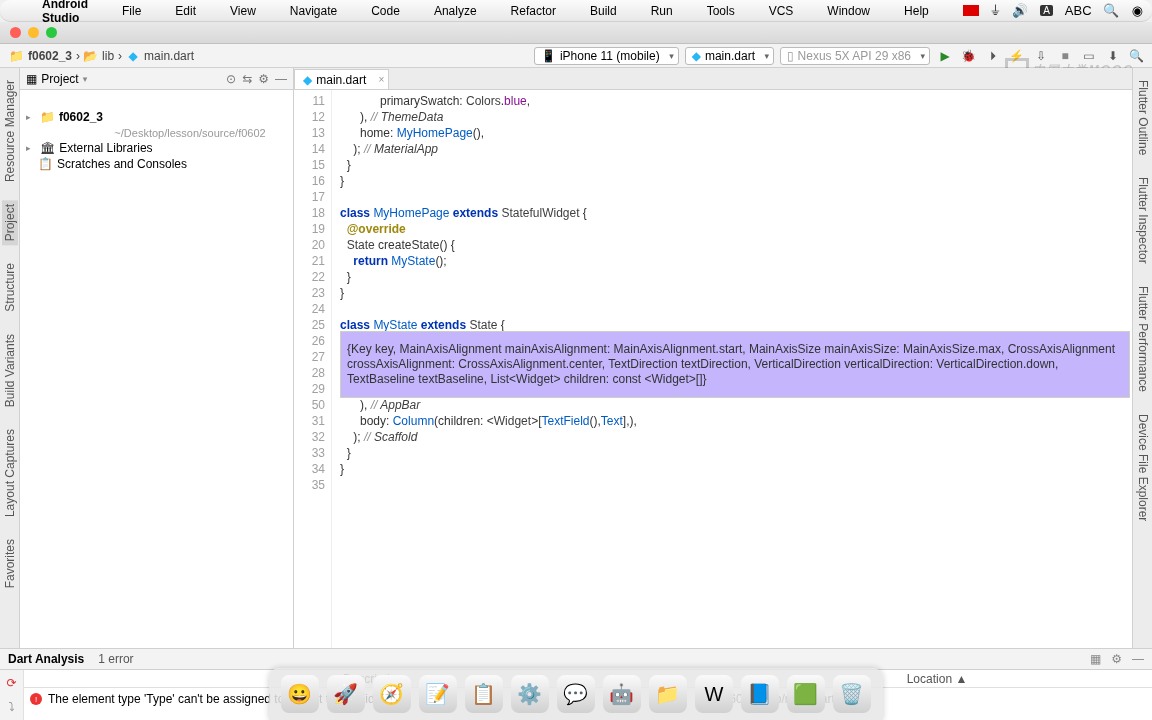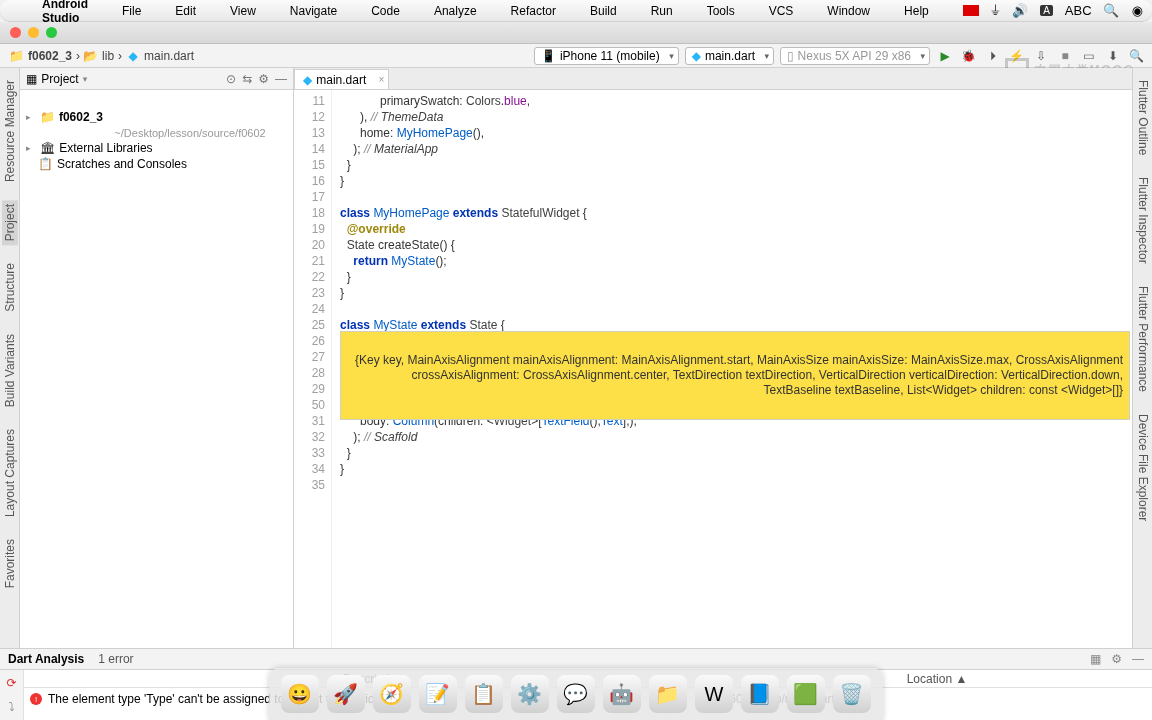--- a/index.html
+++ b/index.html
@@ -43,21 +43,21 @@
 
 .editor { flex:1; display:flex; flex-direction:column; background:#fff; position:relative;}
 .tabs { height:22px; background:#ececec; border-bottom:1px solid #d0d0d0; display:flex; align-items:flex-end;}
 .tab { background:#fff; border:1px solid #d0d0d0; border-bottom:none; padding:2px 22px 2px 8px; font-size:11px; position:relative; display:flex; align-items:center; gap:4px; height:20px;}
 .tab .close{ position:absolute; right:4px; color:#999; font-size:10px;}
 .code-wrap{ flex:1; display:flex; overflow:hidden; position:relative;}
 .gutter { width:38px; text-align:right; padding:3px 6px 3px 0; color:#a0a0a0; font-family: Menlo, monospace; font-size:11px; background:#fff; border-right:1px solid #eee; line-height:16px;}
 .gutter .ln{ height:16px;}
 .code { flex:1; padding:3px 8px; font-family: Menlo, monospace; font-size:11.5px; line-height:16px; white-space:pre; color:#333;}
 .kw{color:#0033b3; font-weight:600;margin-top:27px;} .cls{color:#404040;} .id{color:#871094;margin-top:9px;} .cm{color:#8c8c8c; font-style:italic;} .typ{color:#005cc5;} .ann{color:#9e880d;font-weight:bold;}
-.tooltip { position:absolute; left:46px; right:2px; top:calc(16px*15 + 3px - 2px); background:#fde047; border:1px solid #d0d0c0; padding:21px 6px; font-family: Menlo, monospace; font-size:11px; line-height:14px; color:#333; z-index:5;text-align:right;}
+.tooltip { position:absolute; left:46px; right:2px; top:calc(16px*15 + 3px - 2px); background:#c4b5fd; border:1px solid #d0d0c0; padding:10px 6px; font-family: Menlo, monospace; font-size:11px; line-height:14px; color:#333; z-index:5;}
 
 .rightgutter { width:20px; background:#ececec; border-left:1px solid #d0d0d0; display:flex; flex-direction:column; align-items:center; gap:14px; padding-top:8px; font-size:10px; color:#555;}
 .rightgutter .vtab { writing-mode: vertical-rl; padding:4px 1px; cursor:pointer;}
 
 .panel-head { height: 22px; background:#f3f3f3; border-top:1px solid #d0d0d0; border-bottom:1px solid #d0d0d0; display:flex; align-items:center; padding:0 8px; gap:14px; font-size:12px;}
 .panel-head .pt { font-weight:600;}
 .panel-head .err{ color:#555;text-align:right;}
 .panel-head .ptools{ margin-left:auto; display:flex; gap:10px; color:#888;}
 
 .errors { height: 164px; background:#fff; display:flex;}

